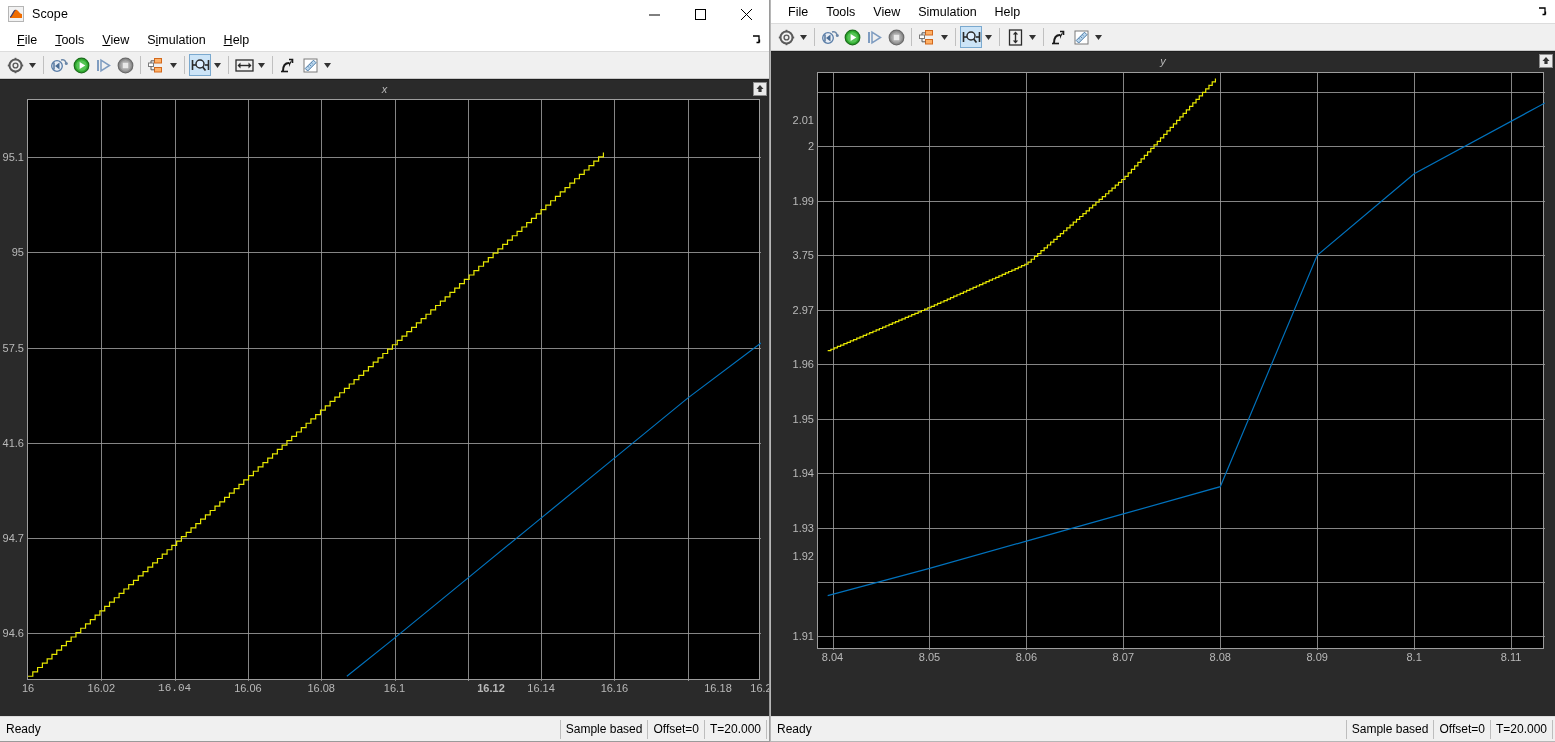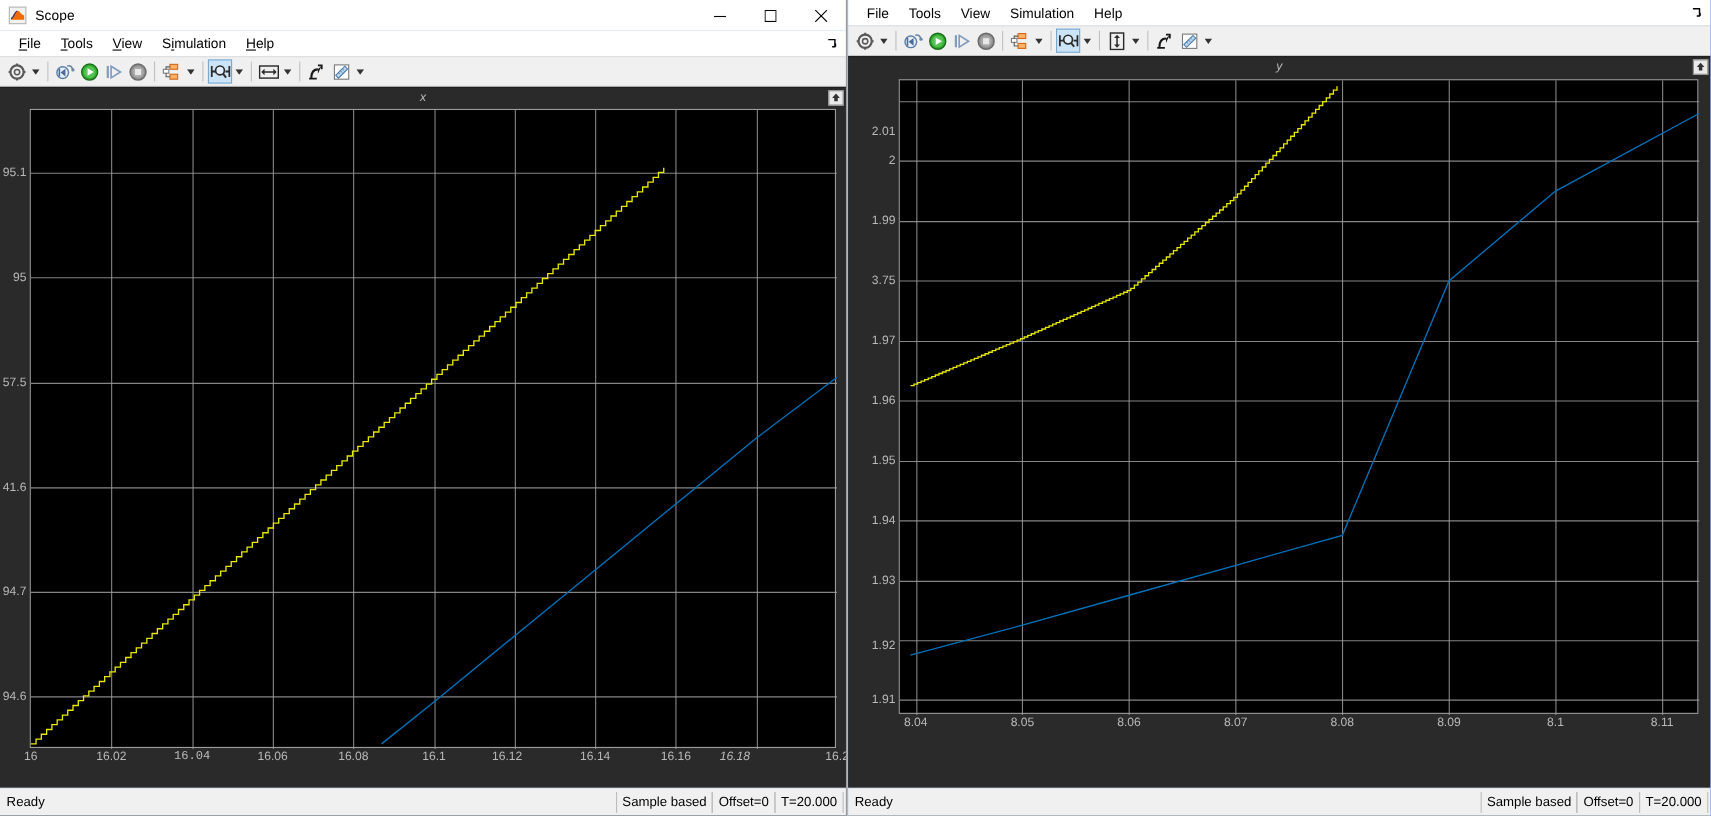--- a/index.html
+++ b/index.html
@@ -285,24 +285,24 @@
           <div class="ytick" style="top: 342.885px;">41.6</div>
           <div class="ytick" style="top: 247.639px;">57.5</div>
           <div class="ytick" style="top: 152.393px;">95</div>
           <div class="ytick" style="top: 57.1475px;">95.1</div>
           <div class="xtick" style="left: 0px;">16</div>
           <div class="xtick" style="left: 73.3px;">16.02</div>
           <div class="xtick" style="left: 146.6px; font-family: Liberation Mono, monospace;">16.04</div>
           <div class="xtick" style="left: 219.9px;">16.06</div>
           <div class="xtick" style="left: 293.2px;">16.08</div>
           <div class="xtick" style="left: 366.5px;">16.1</div>
-          <div class="xtick" style="left: 433px;">16.12</div>
+          <div class="xtick" style="left: 463px; font-weight: bold;">16.12</div>
           <div class="xtick" style="left: 513.1px;">16.14</div>
           <div class="xtick" style="left: 586.4px;">16.16</div>
-          <div class="xtick" style="left: 640px; font-style: italic;">16.18</div>
+          <div class="xtick" style="left: 690px;">16.18</div>
           <div class="xtick" style="left: 733px;">16.2</div>
         </div>
     </div>
 
     <div class="statusbar">
       <div class="status-ready">Ready</div>
       <div class="status-cell">Sample based</div>
       <div class="status-cell">Offset=0</div>
       <div class="status-cell">T=20.000</div>
     </div>
@@ -475,26 +475,26 @@
             <line x1="0" y1="291.5" x2="727" y2="291.5" stroke="#9d9d9d" stroke-width="1" opacity="0.85"></line>
             <line x1="0" y1="237.5" x2="727" y2="237.5" stroke="#9d9d9d" stroke-width="1" opacity="0.85"></line>
             <line x1="0" y1="182.5" x2="727" y2="182.5" stroke="#9d9d9d" stroke-width="1" opacity="0.85"></line>
             <line x1="0" y1="128.5" x2="727" y2="128.5" stroke="#9d9d9d" stroke-width="1" opacity="0.85"></line>
             <line x1="0" y1="73.5" x2="727" y2="73.5" stroke="#9d9d9d" stroke-width="1" opacity="0.85"></line>
             <line x1="0" y1="19.5" x2="727" y2="19.5" stroke="#9d9d9d" stroke-width="1" opacity="0.85"></line>
             <path d="M9.69 277.61 L12.92 277.61 L12.92 276.23 L16.16 276.23 L16.16 274.85 L19.39 274.85 L19.39 273.47 L22.62 273.47 L22.62 272.08 L25.85 272.08 L25.85 270.70 L29.08 270.70 L29.08 269.32 L32.31 269.32 L32.31 267.94 L35.54 267.94 L35.54 266.55 L38.77 266.55 L38.77 265.17 L42.00 265.17 L42.00 263.79 L45.24 263.79 L45.24 262.41 L48.47 262.41 L48.47 261.02 L51.70 261.02 L51.70 259.64 L54.93 259.64 L54.93 258.26 L58.16 258.26 L58.16 256.88 L61.39 256.88 L61.39 255.49 L64.62 255.49 L64.62 254.11 L67.85 254.11 L67.85 252.73 L71.08 252.73 L71.08 251.35 L74.32 251.35 L74.32 249.96 L77.55 249.96 L77.55 248.58 L80.78 248.58 L80.78 247.20 L84.01 247.20 L84.01 245.82 L87.24 245.82 L87.24 244.43 L90.47 244.43 L90.47 243.05 L93.70 243.05 L93.70 241.67 L96.93 241.67 L96.93 240.29 L100.16 240.29 L100.16 238.90 L103.40 238.90 L103.40 237.52 L106.63 237.52 L106.63 236.14 L109.86 236.14 L109.86 234.76 L113.09 234.76 L113.09 233.34 L116.32 233.34 L116.32 231.89 L119.55 231.89 L119.55 230.44 L122.78 230.44 L122.78 228.99 L126.01 228.99 L126.01 227.53 L129.24 227.53 L129.24 226.08 L132.48 226.08 L132.48 224.63 L135.71 224.63 L135.71 223.18 L138.94 223.18 L138.94 221.73 L142.17 221.73 L142.17 220.28 L145.40 220.28 L145.40 218.82 L148.63 218.82 L148.63 217.37 L151.86 217.37 L151.86 215.92 L155.09 215.92 L155.09 214.47 L158.32 214.47 L158.32 213.02 L161.56 213.02 L161.56 211.57 L164.79 211.57 L164.79 210.12 L168.02 210.12 L168.02 208.66 L171.25 208.66 L171.25 207.21 L174.48 207.21 L174.48 205.76 L177.71 205.76 L177.71 204.31 L180.94 204.31 L180.94 202.86 L184.17 202.86 L184.17 201.41 L187.40 201.41 L187.40 199.95 L190.64 199.95 L190.64 198.50 L193.87 198.50 L193.87 197.05 L197.10 197.05 L197.10 195.60 L200.33 195.60 L200.33 194.15 L203.56 194.15 L203.56 192.70 L206.79 192.70 L206.79 191.24 L210.02 191.24 L210.02 189.09 L213.25 189.09 L213.25 186.25 L216.48 186.25 L216.48 183.40 L219.72 183.40 L219.72 180.55 L222.95 180.55 L222.95 177.70 L226.18 177.70 L226.18 174.85 L229.41 174.85 L229.41 172.00 L232.64 172.00 L232.64 169.15 L235.87 169.15 L235.87 166.30 L239.10 166.30 L239.10 163.46 L242.33 163.46 L242.33 160.61 L245.56 160.61 L245.56 157.76 L248.80 157.76 L248.80 154.91 L252.03 154.91 L252.03 152.06 L255.26 152.06 L255.26 149.21 L258.49 149.21 L258.49 146.36 L261.72 146.36 L261.72 143.52 L264.95 143.52 L264.95 140.67 L268.18 140.67 L268.18 137.82 L271.41 137.82 L271.41 134.97 L274.64 134.97 L274.64 132.12 L277.88 132.12 L277.88 129.27 L281.11 129.27 L281.11 126.42 L284.34 126.42 L284.34 123.57 L287.57 123.57 L287.57 120.73 L290.80 120.73 L290.80 117.88 L294.03 117.88 L294.03 115.03 L297.26 115.03 L297.26 112.18 L300.49 112.18 L300.49 109.33 L303.72 109.33 L303.72 106.48 L306.96 106.48 L306.96 103.31 L310.19 103.31 L310.19 99.81 L313.42 99.81 L313.42 96.32 L316.65 96.32 L316.65 92.82 L319.88 92.82 L319.88 89.33 L323.11 89.33 L323.11 85.83 L326.34 85.83 L326.34 82.34 L329.57 82.34 L329.57 78.84 L332.80 78.84 L332.80 75.35 L336.04 75.35 L336.04 71.85 L339.27 71.85 L339.27 68.36 L342.50 68.36 L342.50 64.86 L345.73 64.86 L345.73 61.37 L348.96 61.37 L348.96 57.87 L352.19 57.87 L352.19 54.38 L355.42 54.38 L355.42 50.88 L358.65 50.88 L358.65 47.39 L361.88 47.39 L361.88 43.89 L365.12 43.89 L365.12 40.40 L368.35 40.40 L368.35 36.90 L371.58 36.90 L371.58 33.41 L374.81 33.41 L374.81 29.91 L378.04 29.91 L378.04 26.41 L381.27 26.41 L381.27 22.92 L384.50 22.92 L384.50 19.42 L387.73 19.42 L387.73 15.93 L390.96 15.93 L390.96 12.43 L394.20 12.43 L394.20 8.94 L397.43 8.94 L397.43 5.44" fill="none" stroke="#e8e800" stroke-width="1.2"></path>
             <path d="M9.69 522.57 L111.47 495.35 L208.41 468.13 L305.34 440.92 L402.27 413.70 L499.21 182.35 L596.14 100.70 L727.00 29.94" fill="none" stroke="#0072bd" stroke-width="1.2"></path>
           </svg>
           <div class="ytick" style="top: 563.392px;">1.91</div>
-          <div class="ytick" style="top: 514px; text-align: right;">1.92</div>
+          <div class="ytick" style="top: 483px; text-align: right;">1.92</div>
           <div class="ytick" style="top: 454.524px;">1.93</div>
           <div class="ytick" style="top: 400.09px;">1.94</div>
           <div class="ytick" style="top: 345.656px;">1.95</div>
           <div class="ytick" style="top: 291.222px;">1.96</div>
-          <div class="ytick" style="top: 236.788px;">1.97</div>
+          <div class="ytick" style="top: 236.788px;">2.97</div>
           <div class="ytick" style="top: 182.354px;">3.75</div>
           <div class="ytick" style="top: 127.92px;">1.99</div>
           <div class="ytick" style="top: 73.4858px;">2</div>
           <div class="ytick" style="top: 7px; margin-top: 40px;">2.01</div>
           <div class="xtick" style="left: 14.54px;">8.04</div>
           <div class="xtick" style="left: 111.473px;">8.05</div>
           <div class="xtick" style="left: 208.407px;">8.06</div>
           <div class="xtick" style="left: 305.34px; text-align: right;">8.07</div>
           <div class="xtick" style="left: 402.273px;">8.08</div>
           <div class="xtick" style="left: 499.207px;">8.09</div>

